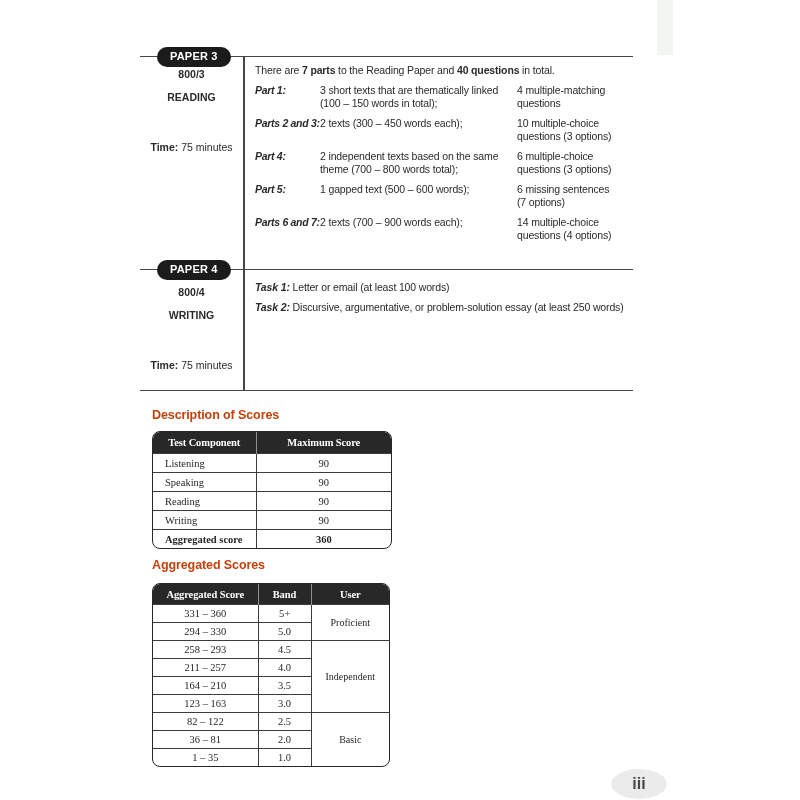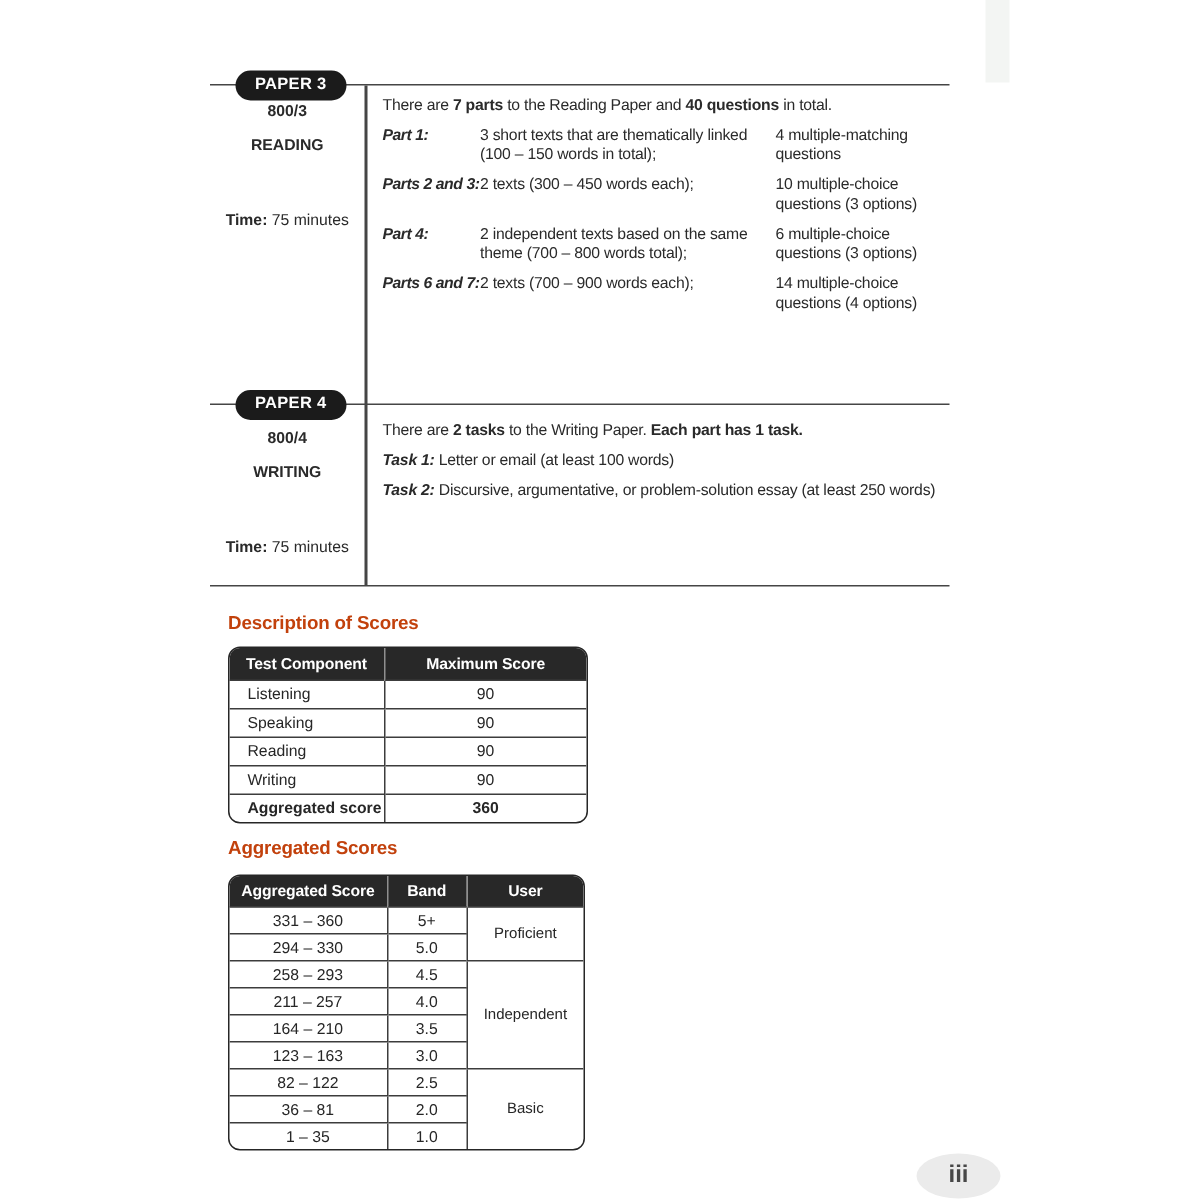--- a/index.html
+++ b/index.html
@@ -25,21 +25,21 @@
   .intro{margin:0 0 7px 0;}
   .part-row{display:flex;margin-bottom:7px;}
   .part-label{width:65px;flex:0 0 65px;font-weight:700;font-style:italic;letter-spacing:-.3px;}
   .part-desc{width:197px;flex:0 0 197px;}
   .part-q{flex:1 1 auto;}
   .task-line{margin:0 0 7px 0;}
   .task-label{font-weight:700;font-style:italic;}
   
   .tbl-title{position:absolute;left:152px;font-size:12.5px;font-weight:700;letter-spacing:-.1px;color:#c2410c;}
   
-  .tbl-wrap{position:absolute;left:152px;border:1.5px solid #262626;border-radius:8px;overflow:hidden;background:#fff;}
+  .tbl-wrap{position:absolute;left:152px;border:1.5px solid #262626;border-radius:8px;overflow:hidden;background:#fff;font-family:Liberation Serif, serif;}
   .tbl-wrap table{border-collapse:collapse;table-layout:fixed;width:100%;font-size:10.5px;color:#262626;}
   .tbl-wrap th{
     background:#282828;color:#ffffff;font-weight:700;text-align:center;
     height:21px;padding:0;letter-spacing:-.1px;
   }
   .tbl-wrap th + th{border-left:1px solid #8f8f8f;}
   .tbl-wrap td{padding:0;text-align:center;}
   .t1 td{height:18px;border-top:1px solid #3c3c3c;}
   .t1 td + td{border-left:1px solid #3c3c3c;}
   .t1 td.comp{text-align:left;padding-left:12px;}
@@ -84,38 +84,42 @@
           <div class="part-label">Parts 2 and 3:</div>
           <div class="part-desc">2 texts (300 – 450 words each);</div>
           <div class="part-q">10 multiple-choice<br>questions (3 options)</div>
         </div>
         <div class="part-row">
           <div class="part-label">Part 4:</div>
           <div class="part-desc">2 independent texts based on the same<br>theme (700 – 800 words total);</div>
           <div class="part-q">6 multiple-choice<br>questions (3 options)</div>
         </div>
         <div class="part-row">
+          <div class="part-label">Part 5:</div>
+          <div class="part-desc">1 gapped text (500 – 600 words);</div>
+          <div class="part-q">6 missing sentences<br>(7 options)</div>
+        </div>
+        <div class="part-row">
           <div class="part-label">Parts 6 and 7:</div>
           <div class="part-desc">2 texts (700 – 900 words each);</div>
           <div class="part-q">14 multiple-choice<br>questions (4 options)</div>
         </div>
       </div>
   </div>
 
   <div class="hrule" style="top:269px;"></div>
   <div class="pill" style="top:260px;">PAPER 4</div>
   <div class="vrule" style="top:270px;height:120px;"></div>
   <div class="hrule" style="top:390px;"></div>
 
   <div class="side bold" style="top:286px;">800/4</div>
   <div class="side bold" style="top:309px;">WRITING</div>
   <div class="side" style="top:359px;"><span class="lbl">Time:</span><span> 75 minutes</span></div>
 
   <div class="content" style="top:281px;">
-    <p class="intro"><span>There are </span><span style="font-weight: 700;">2 tasks</span><span> to the Writing Paper. </span><span style="font-weight: 700;">Each part has 1 task.</span></p>
     <div>
         <p class="task-line"><span class="task-label">Task 1:</span><span> Letter or email (at least 100 words)</span></p>
         <p class="task-line"><span class="task-label">Task 2:</span><span> Discursive, argumentative, or problem-solution essay (at least 250 words)</span></p>
       </div>
   </div>
 
   <div class="tbl-title" style="top:408px;">Description of Scores</div>
   <div class="tbl-wrap t1" style="top:431px;width:238px;">
     <table>
       <colgroup>

